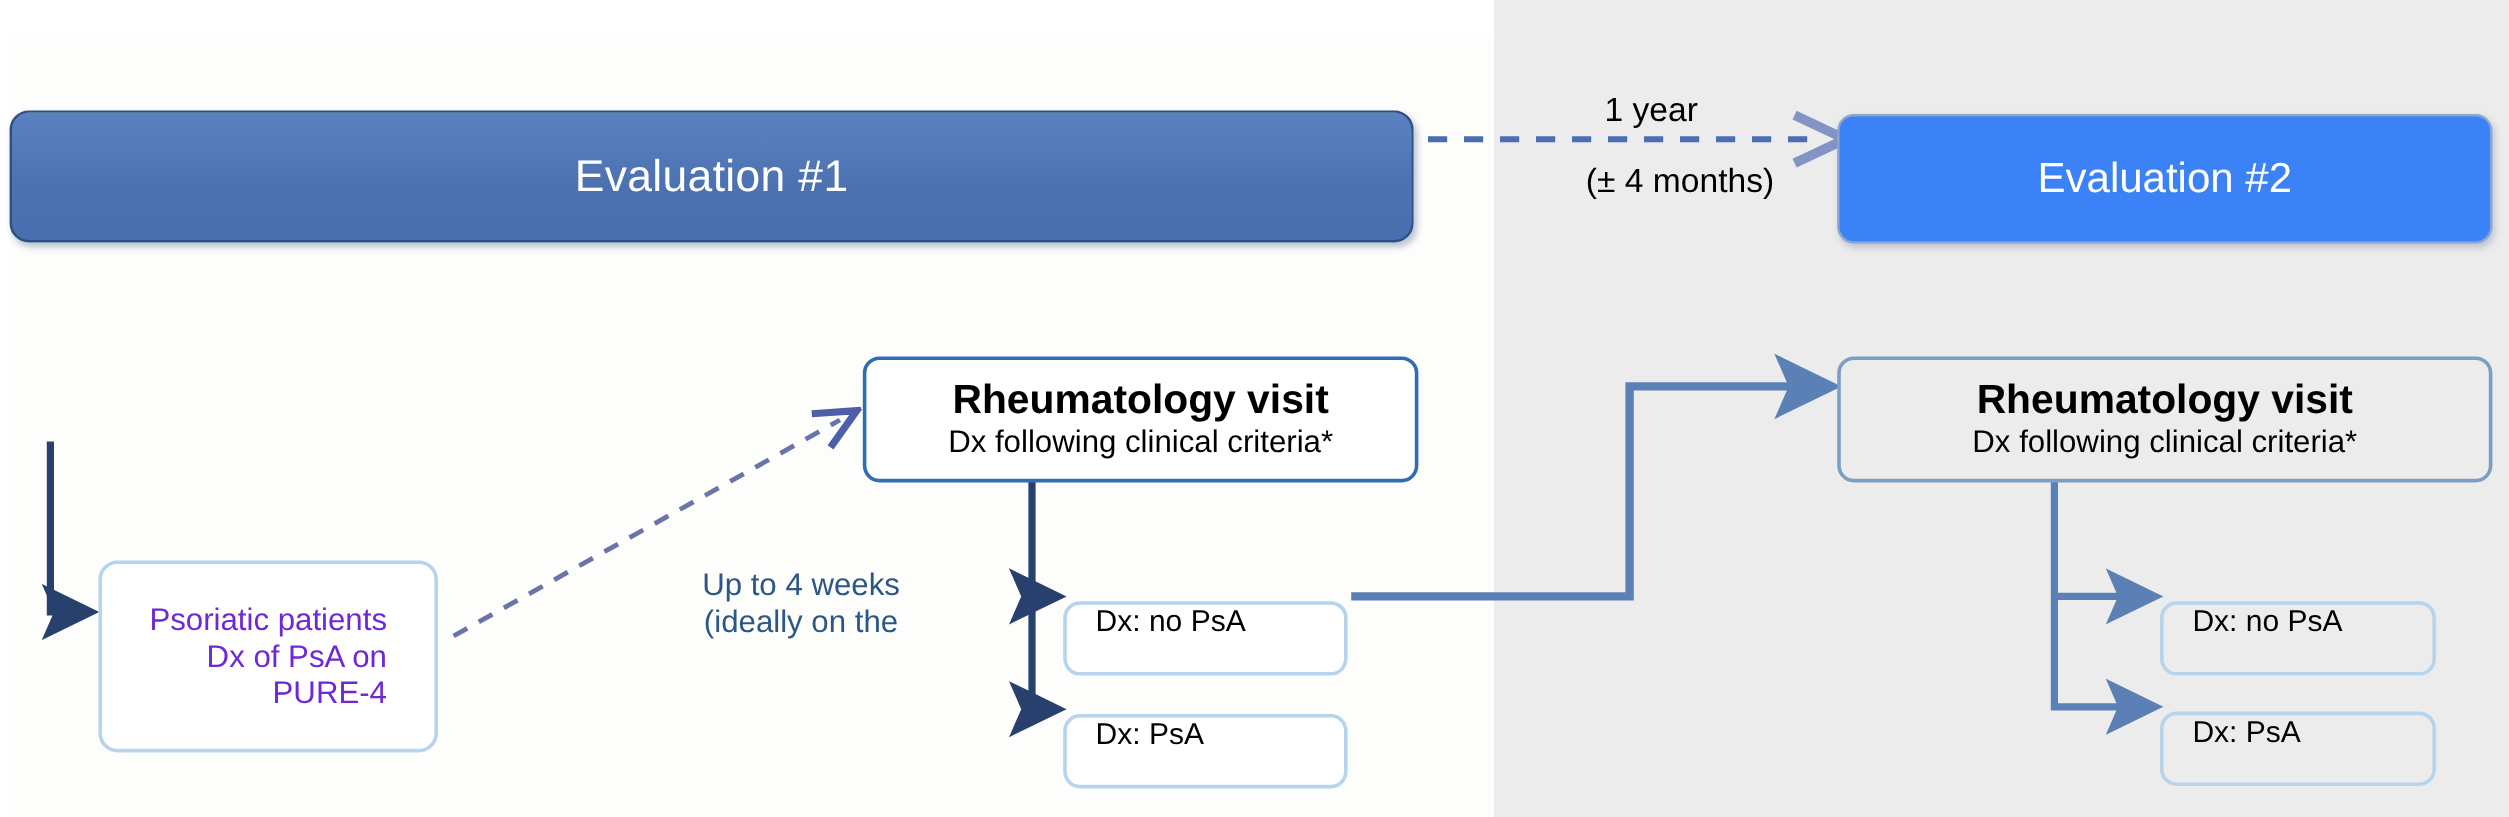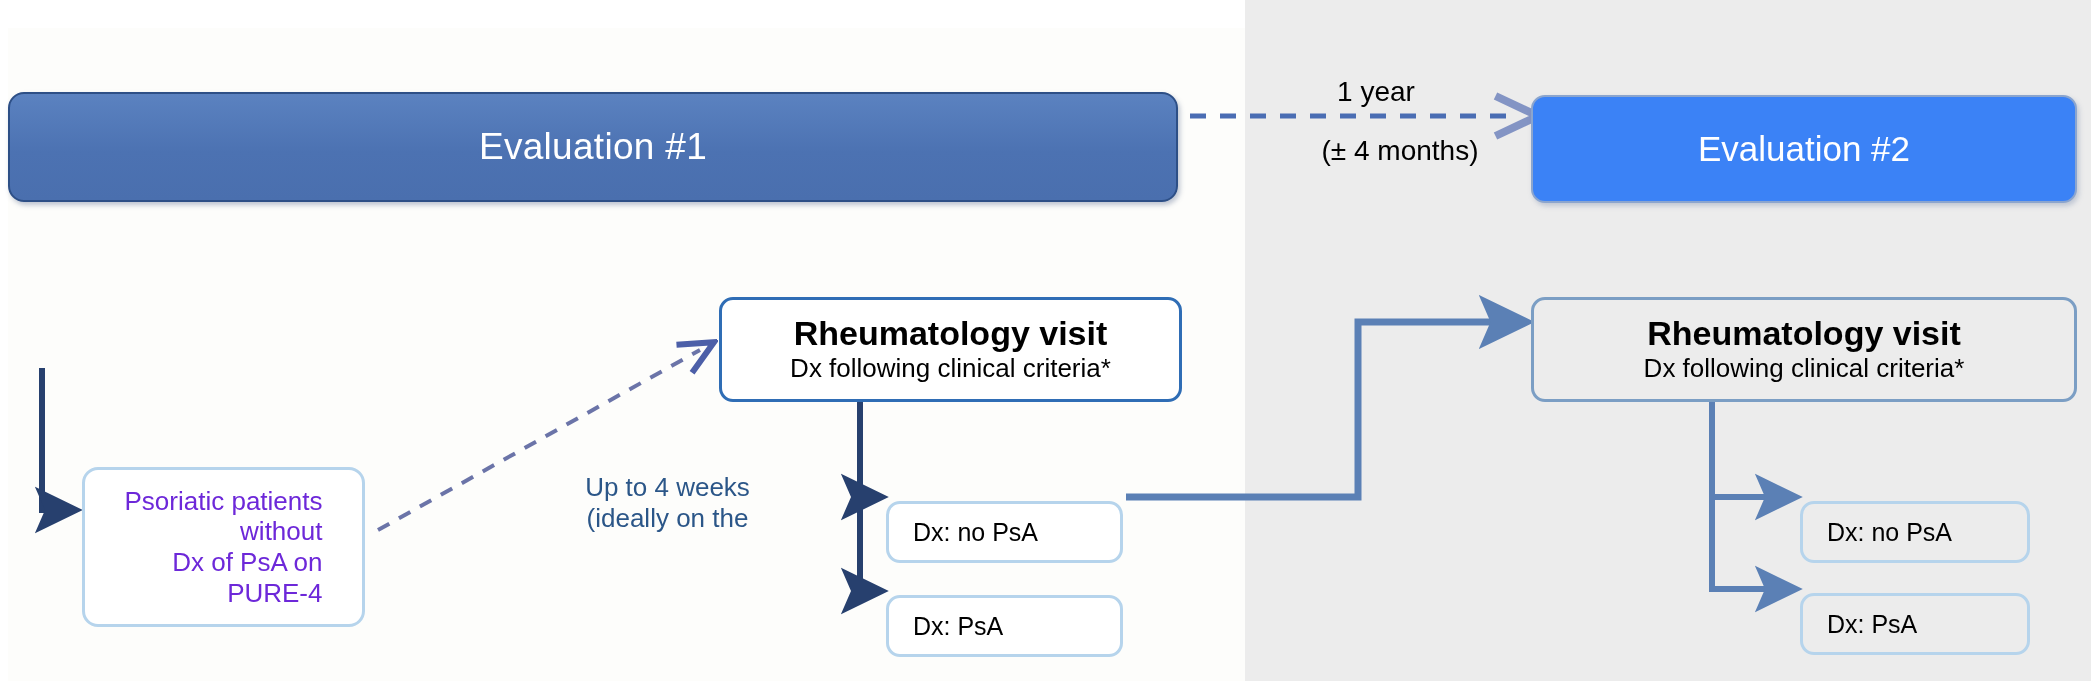--- a/index.html
+++ b/index.html
@@ -139,21 +139,21 @@
     color: #000000;
     line-height: 1.1;
     margin-top: 2px;
   }
 
   .dxbox {
     background: #ffffff;
     border: 3px solid #b6d4ec;
     border-radius: 14px;
     align-items: flex-start;
-    justify-content: center;
+    justify-content: flex-start;
   }
   .dxbox.grey { background: #ececec; }
   .dxbox .label {
     font-size: 25px;
     color: #000000;
     padding-left: 24px;
   }
 
   .dx-no-psa-mid { left: 886px; top: 466px; width: 237px; height: 62px; }
   .dx-psa-mid    { left: 886px; top: 560px; width: 237px; height: 62px; }
@@ -255,21 +255,20 @@
   </div>
 
   <div class="box eval2">
     <span class="label">Evaluation #2</span>
   </div>
 
 
   <div class="box psoriatic">
     <div class="multiline">
       <div>Psoriatic patients</div>
-      <div>without</div>
       <div>Dx of PsA on</div>
       <div>PURE-4</div>
     </div>
   </div>
 
   <div class="box rheum rheum-mid">
     <span class="title">Rheumatology visit</span>
     <span class="sub">Dx following clinical criteria*</span>
   </div>
 

